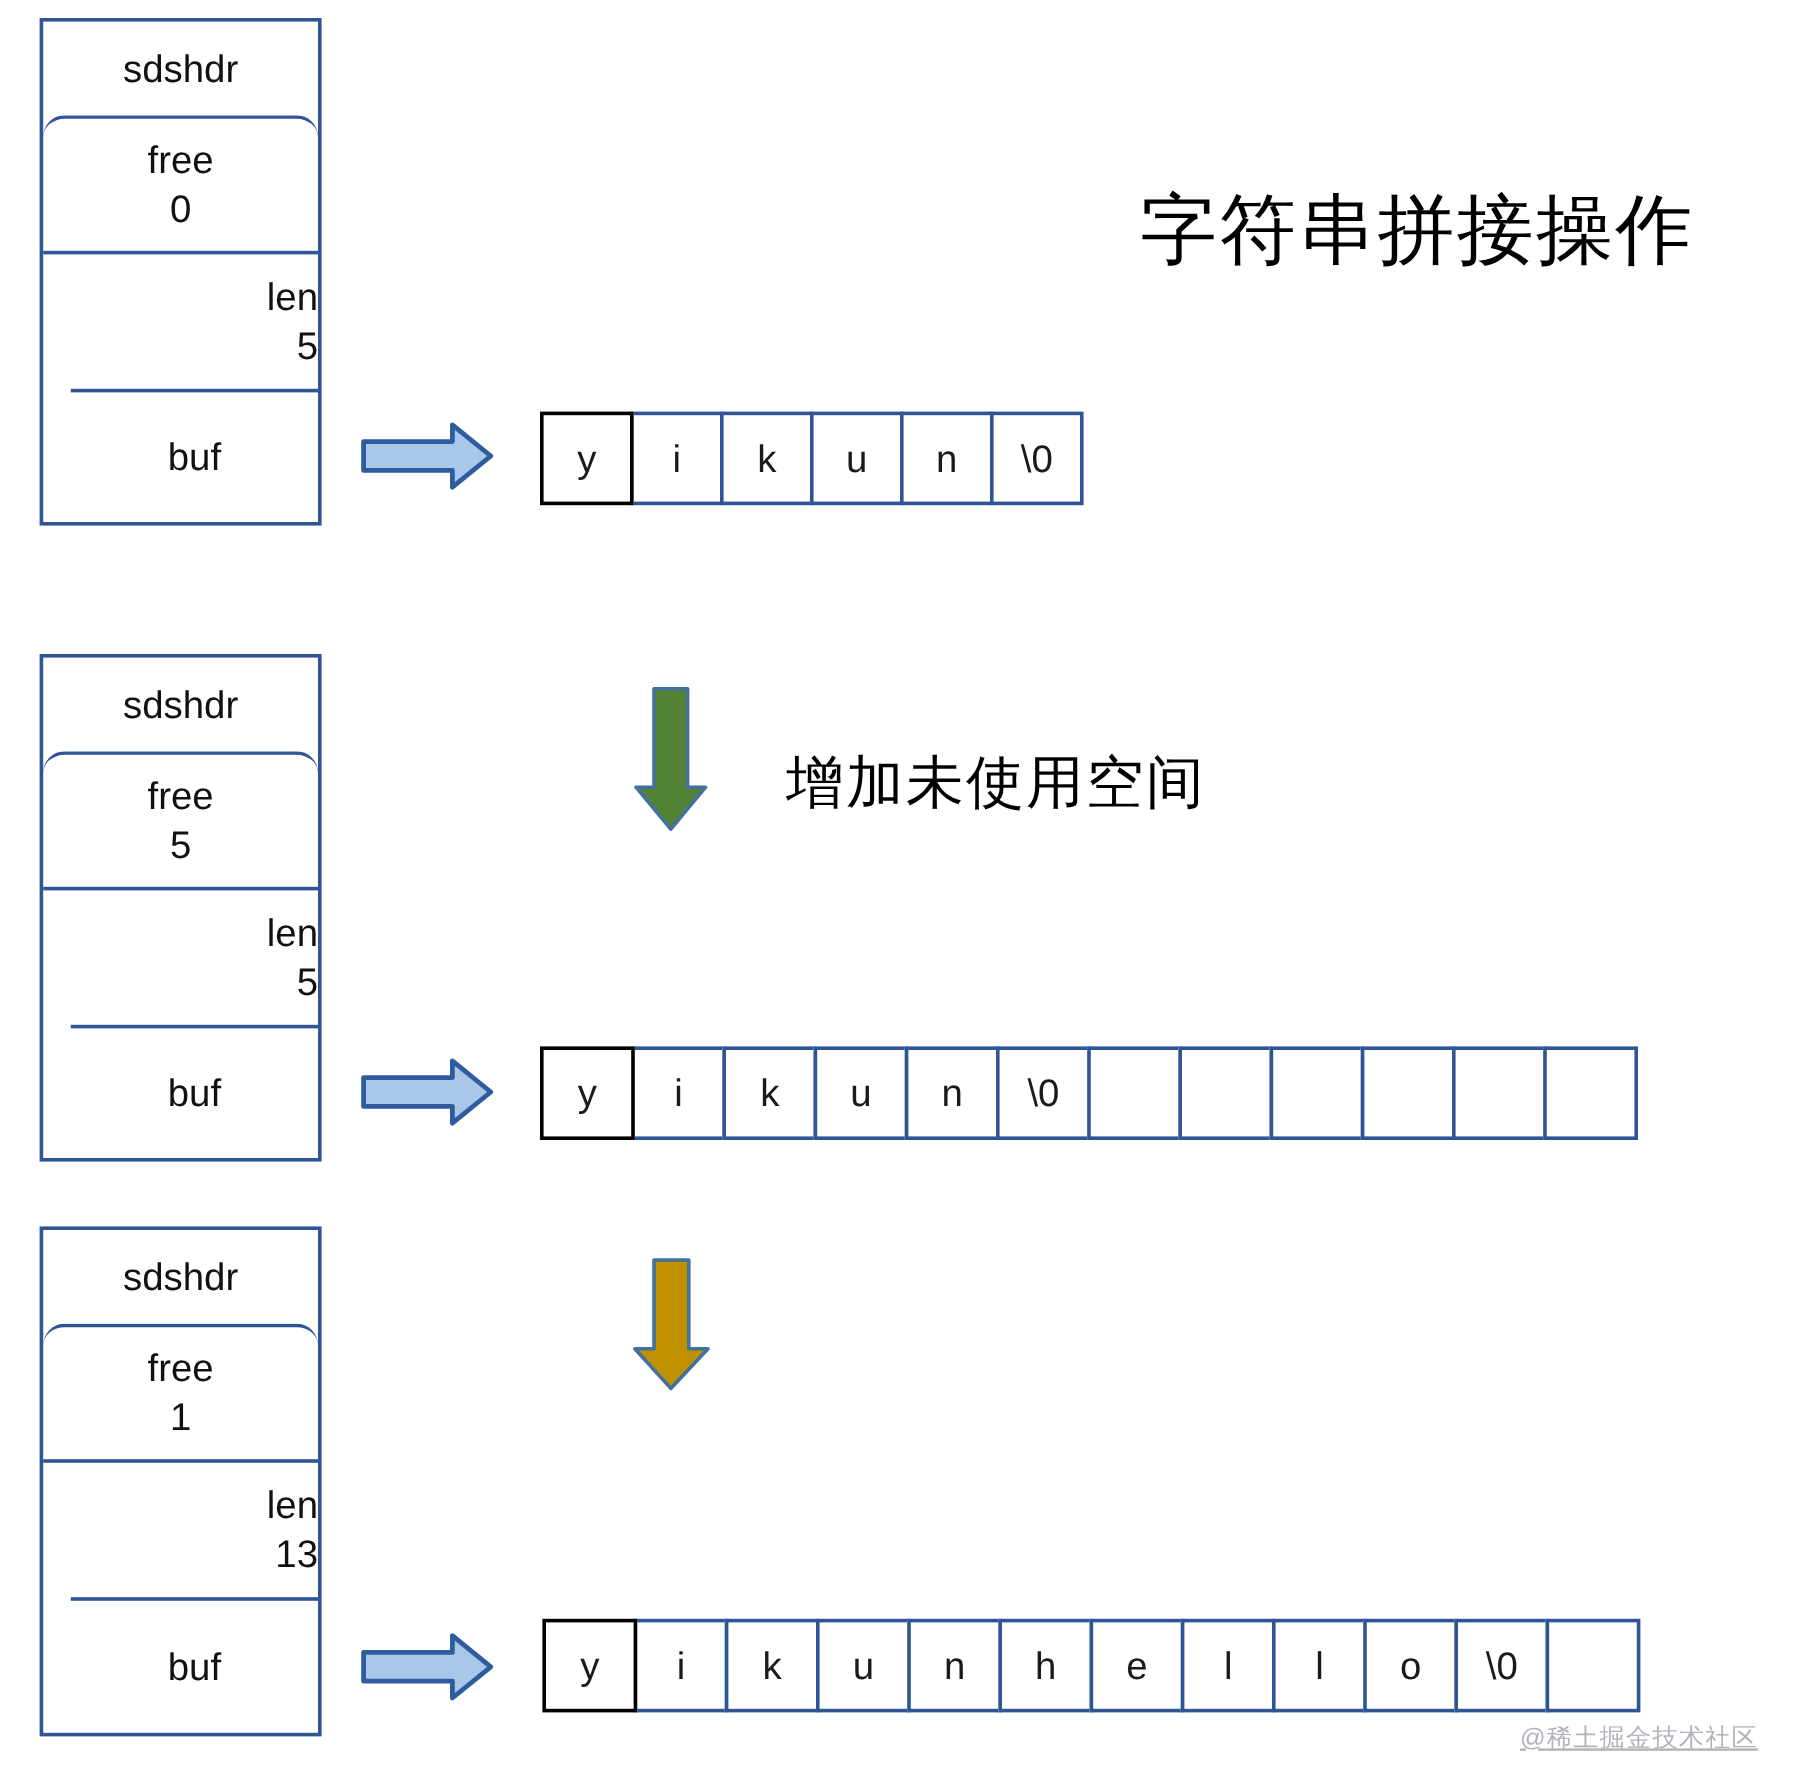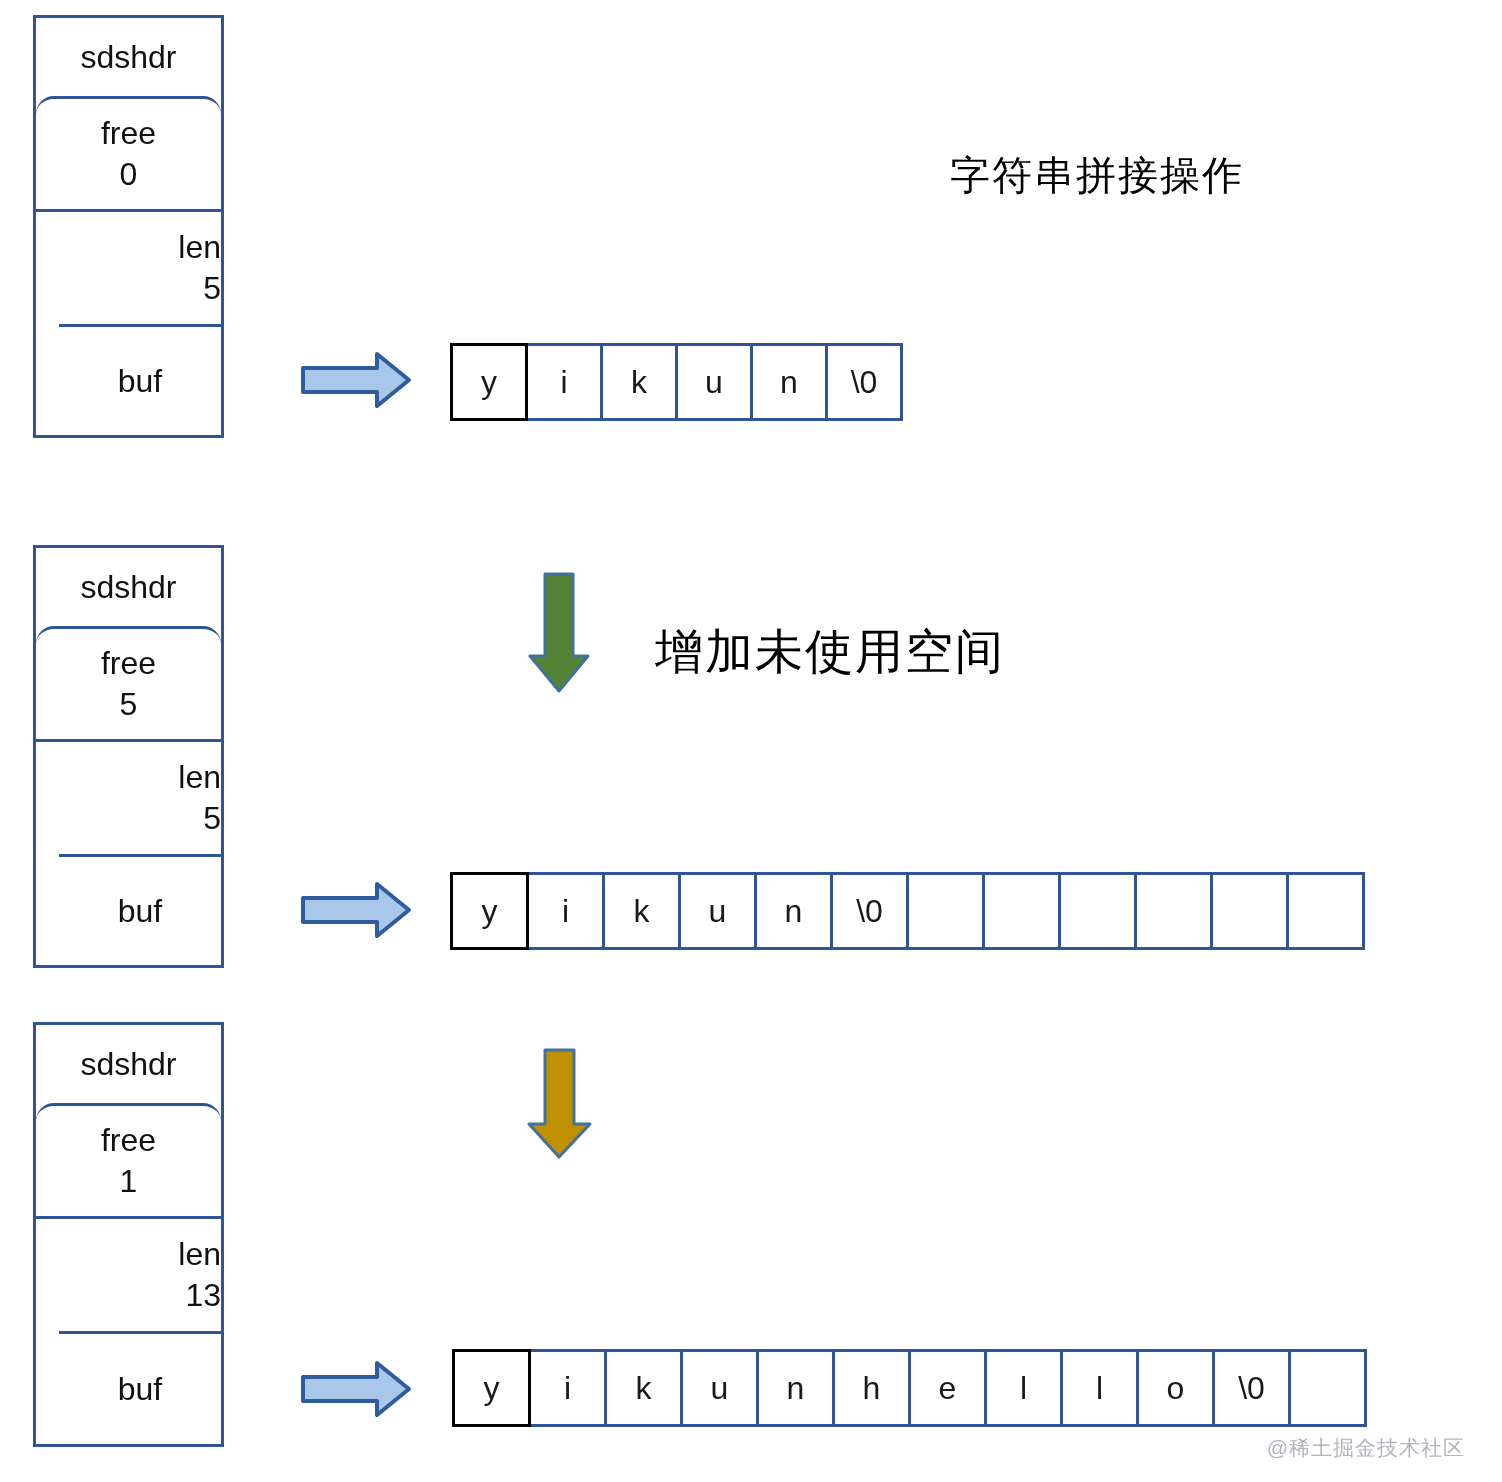--- a/index.html
+++ b/index.html
@@ -8,21 +8,21 @@
     position: relative;
     width: 1502px;
     height: 1482px;
     background: #ffffff;
     overflow: hidden;
   }
   
   .struct-box {
     position: absolute;
     left: 33px;
-    width: 191px;
+    width: 235px;
     border: 3px solid #2F5597;
     box-sizing: border-box;
     background: #fff;
     display: flex;
     flex-direction: column;
   }
   .struct-row {
     box-sizing: border-box;
     display: flex;
     flex-direction: column;
@@ -69,29 +69,30 @@
   .down-arrow { position: absolute; }
   
   .big-label {
     position: absolute;
     font-size: 48px;
     font-weight: 500;
     letter-spacing: 2px;
     color: #000;
     white-space: nowrap;
   }
-  .page-title { font-size: 40px; }
+  .page-title { font-size: 64px; }
   .watermark {
     position: absolute;
     right: 37px;
     top: 1434px;
     font-size: 21px;
     color: #b2b4bc;
     letter-spacing: 1px;
     white-space: nowrap;
+    text-decoration: underline;
   }
 </style>
 </head>
 <body>
 
 <div class="canvas">
 
   <div class="big-label page-title" style="left:950px; top:148px;">字符串拼接操作</div>
 
   <div class="struct-box" style="top:15px; height:423px;">

